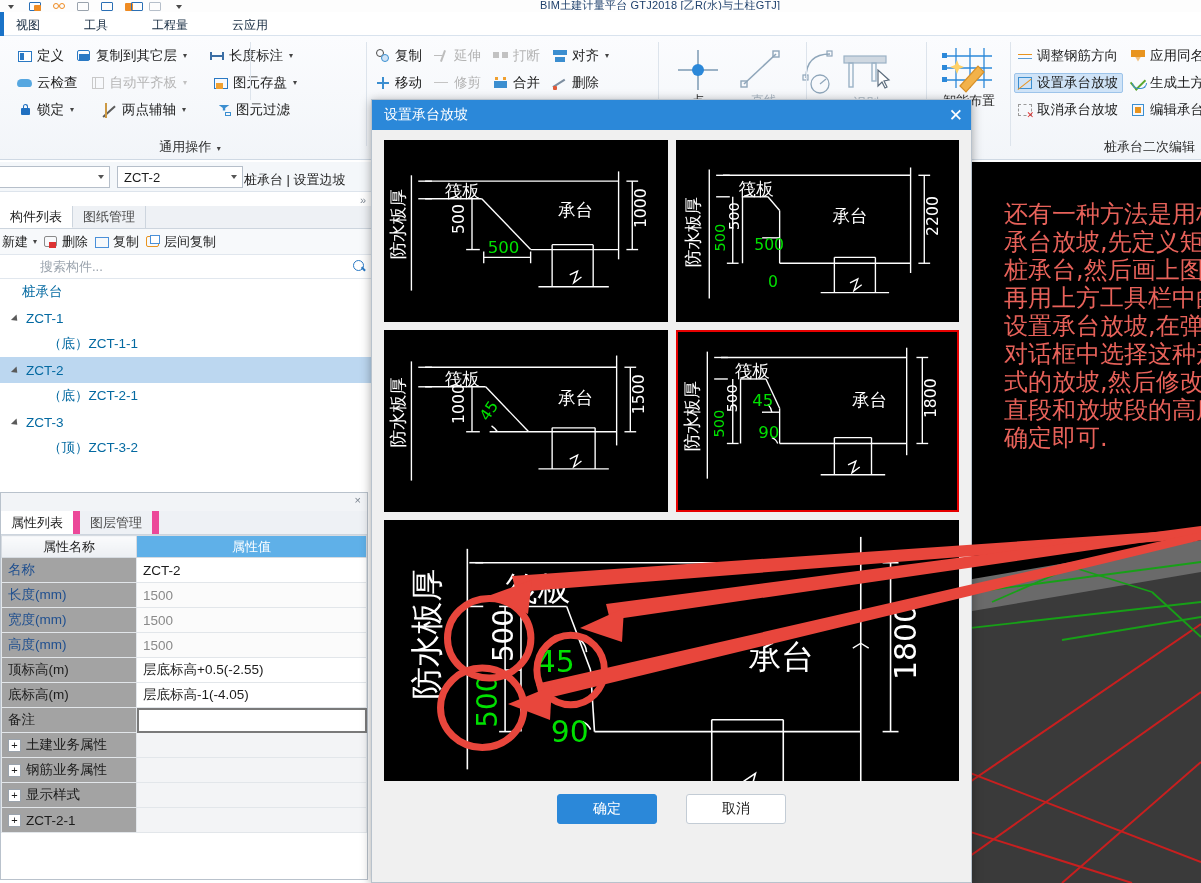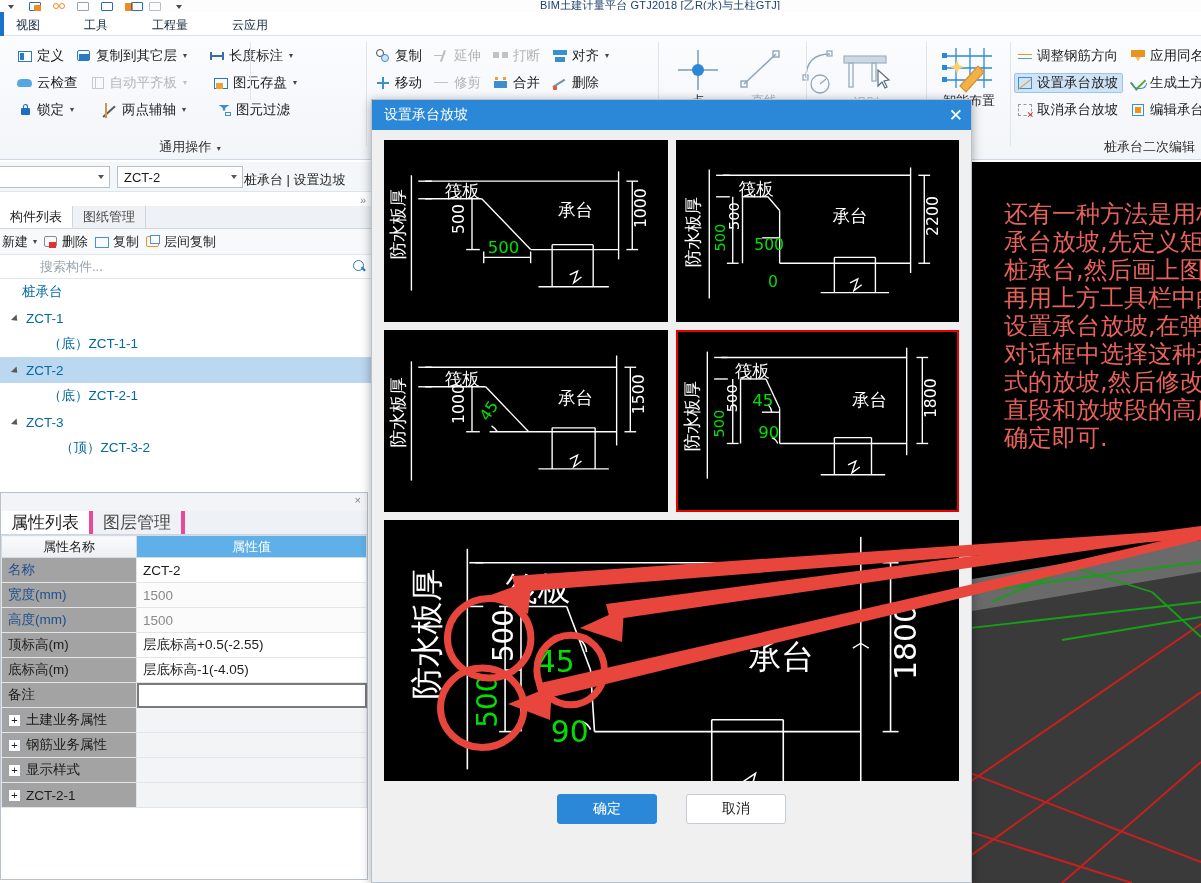--- a/index.html
+++ b/index.html
@@ -179,22 +179,22 @@
      transform: rotate(45deg); }
   .tri.blank::before { display:none; }
 
   .panel-b {
     position: absolute; left: 0; top: 492px; width: 368px; height: 388px;
     background: #ffffff; border: 1px solid #b9c2cc;
   }
   .prop-head { position: absolute; left:0; top:0; width:100%; height:18px; background:#f2f4f7; }
   .prop-tabs { position: absolute; left:0; top:18px; width:100%; height:24px; background:#eef1f5;
     border-bottom:1px solid #cdd5de; display:flex; }
-  .prop-tabs .tb { padding:0 10px; font-size:17px; color:#4a4a4a; display:flex; align-items:center;
-    border-right:4px solid #ec4899; }
+  .prop-tabs .tb { padding:0 10px; font-size:13px; color:#4a4a4a; display:flex; align-items:center;
+    border-right:7px solid #ec4899; }
   .prop-tabs .tb.active { background:#ffffff; color:#1c1c1c; }
   table.props { position: absolute; left:0; top:42px; width:100%; border-collapse: collapse; font-size: 13.5px; }
   table.props th {
     background: linear-gradient(#fafbfc,#eceff3); border: 1px solid #d6dbe1; height: 22px;
     font-weight: normal; color: #1c1c1c; font-size: 13px;
   }
   table.props th.valcol { background: #5fb0e8; color: #ffffff; }
   table.props td { border: 1px solid #e2e6ea; height: 25px; padding: 0 6px; color: #1c1c1c; }
   table.props td.k { width: 135px; color: #1f4f8f; background:#a3a3a3; }
   table.props td.k.black { color:#1c1c1c; }
@@ -628,21 +628,21 @@
         <span class="tri"></span>
         <span>ZCT-2</span>
       </div>
       <div class="tnode" style="padding-left:48px">
         <span>（底）ZCT-2-1</span>
       </div>
       <div class="tnode" style="padding-left:12px">
         <span class="tri"></span>
         <span>ZCT-3</span>
       </div>
-      <div class="tnode" style="padding-left:60px">
+      <div class="tnode" style="padding-left:48px">
         <span>（顶）ZCT-3-2</span>
       </div>
     </div>
   </div>
 
   <div class="panel-b">
     <div class="prop-head">
       <span style="position:absolute;right:6px;top:1px;font-size:11px;color:#7a838e;">×</span>
     </div>
     <div class="prop-tabs">
@@ -652,20 +652,24 @@
 
     <table class="props">
       <tbody>
           <tr>
         <th style="width:135px">属性名称</th>
         <th class="valcol">属性值</th>
       </tr>
       <tr>
         <td class="k">名称</td>
         <td class="v">ZCT-2</td>
+      </tr>
+      <tr>
+        <td class="k">长度(mm)</td>
+        <td class="v gray">1500</td>
       </tr>
       <tr>
         <td class="k">宽度(mm)</td>
         <td class="v gray">1500</td>
       </tr>
       <tr>
         <td class="k">高度(mm)</td>
         <td class="v gray">1500</td>
       </tr>
       <tr>

